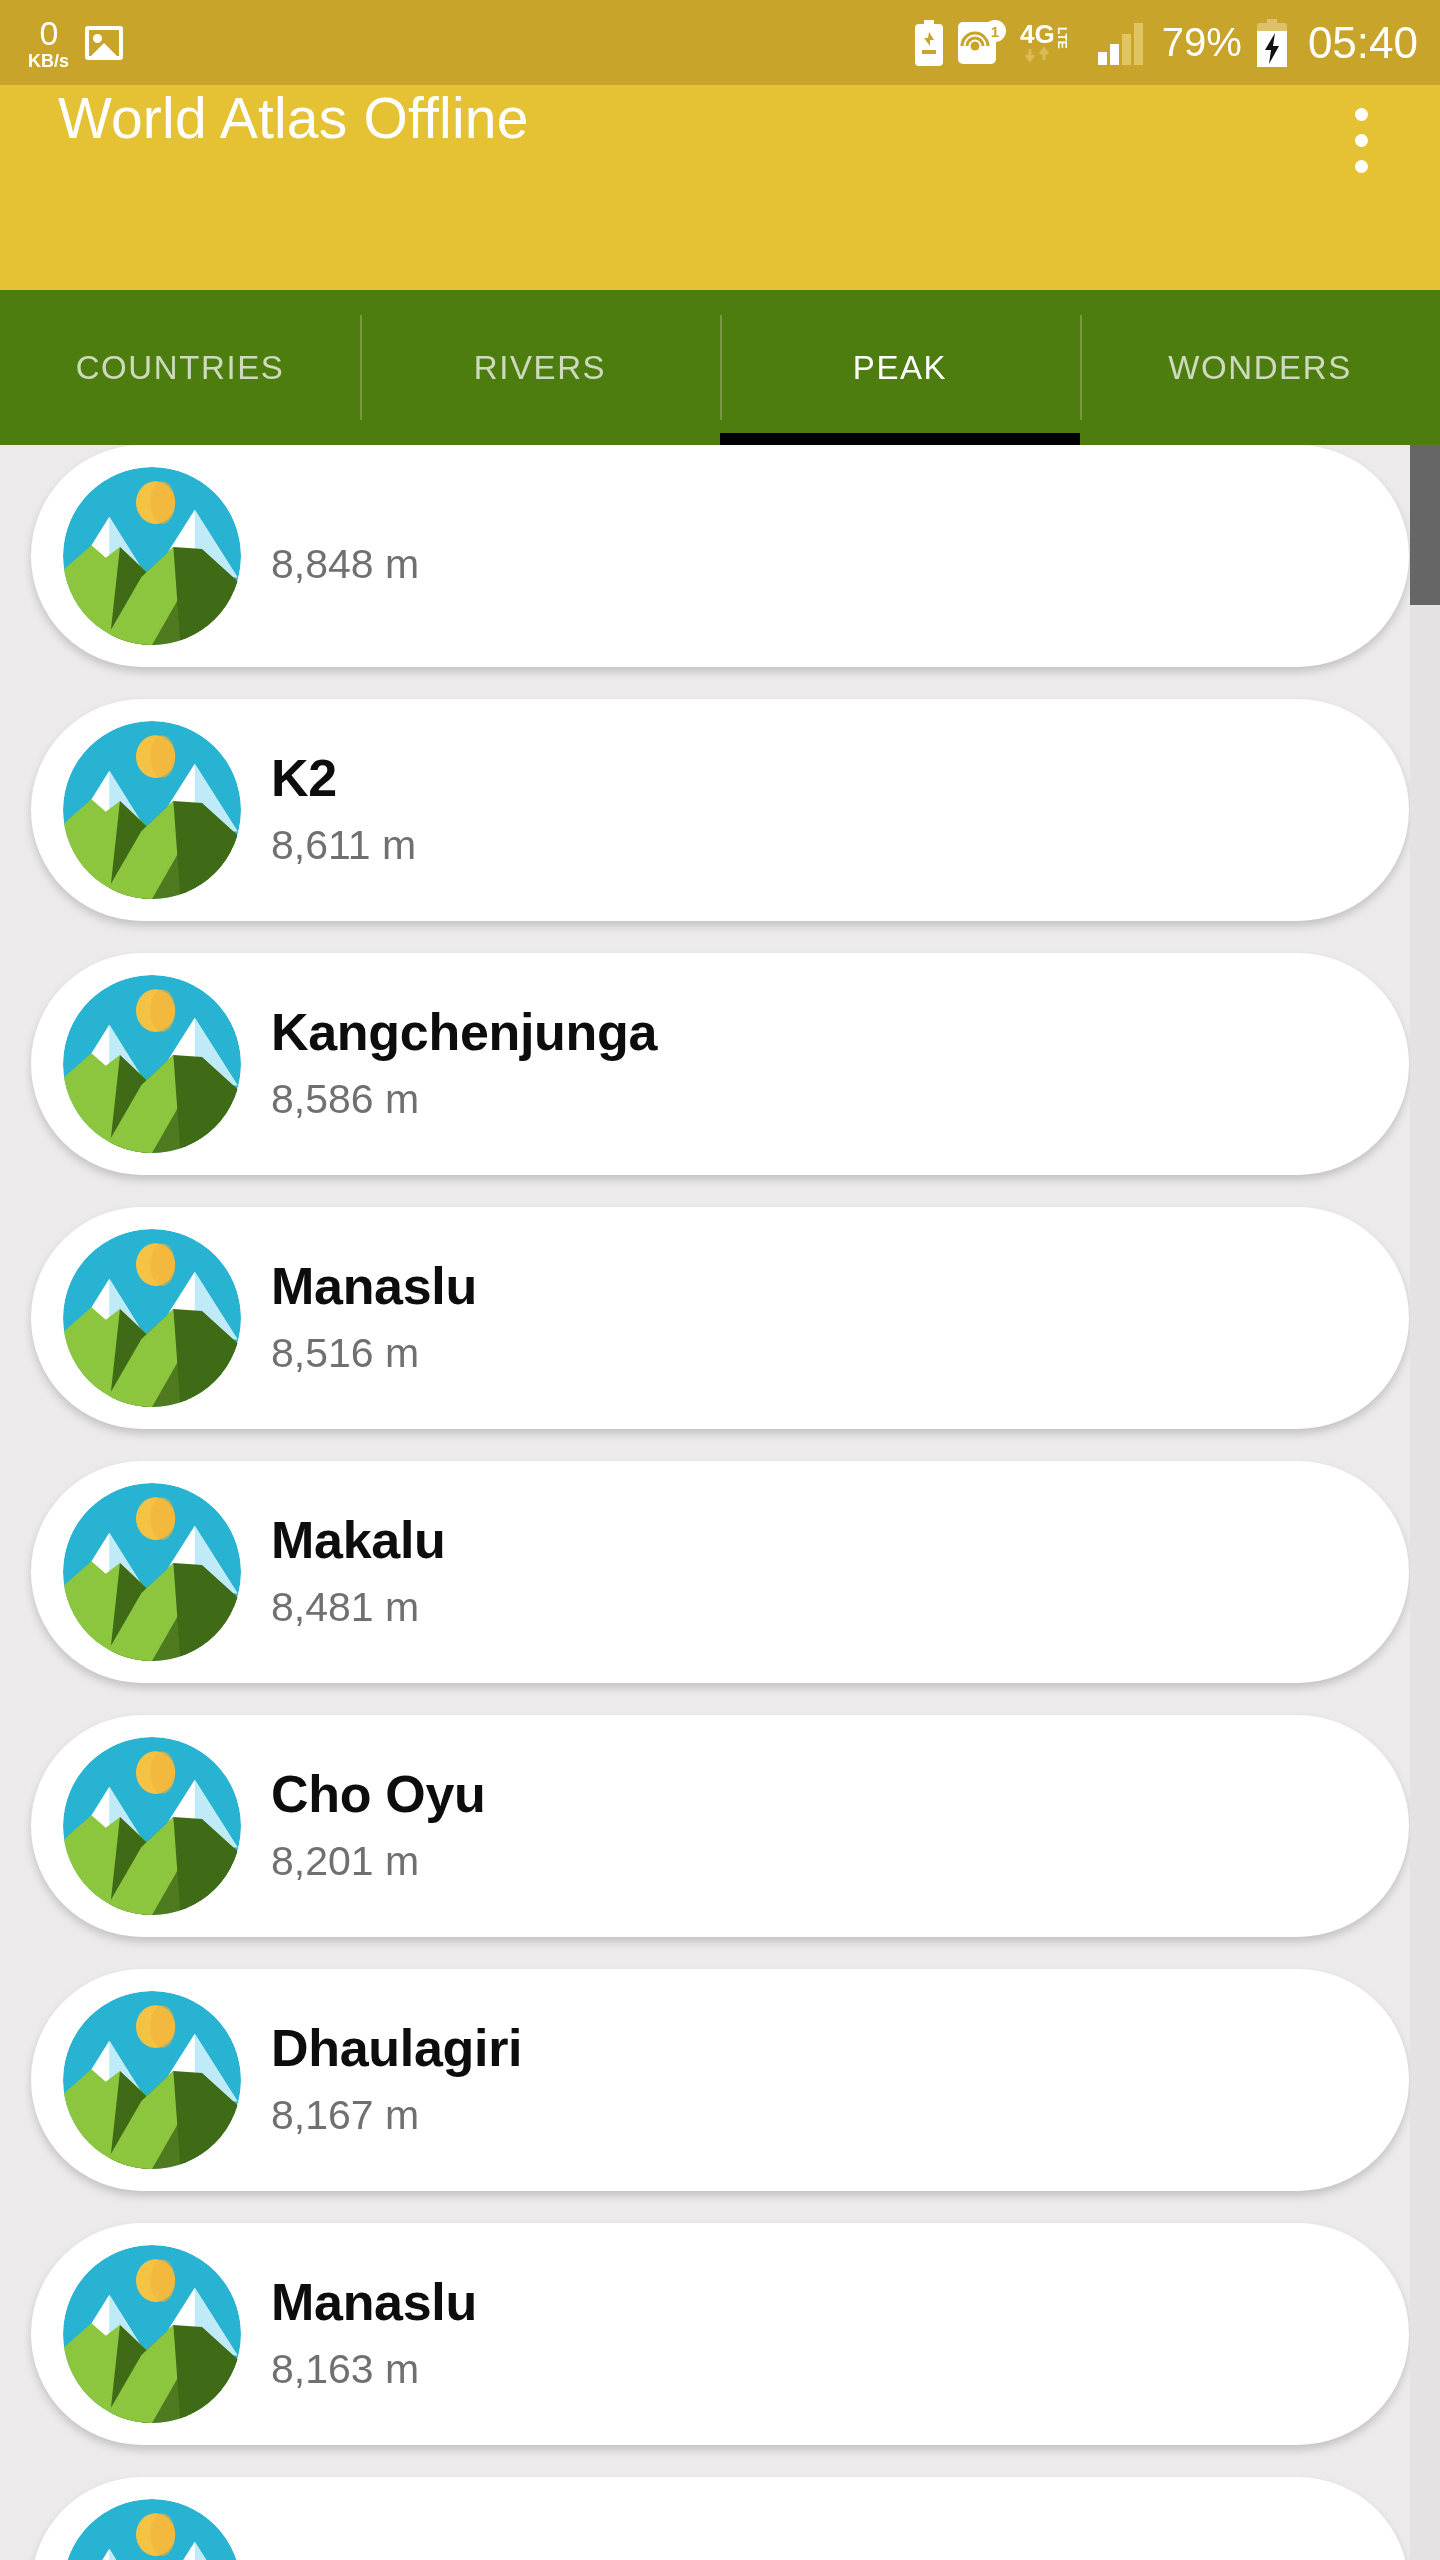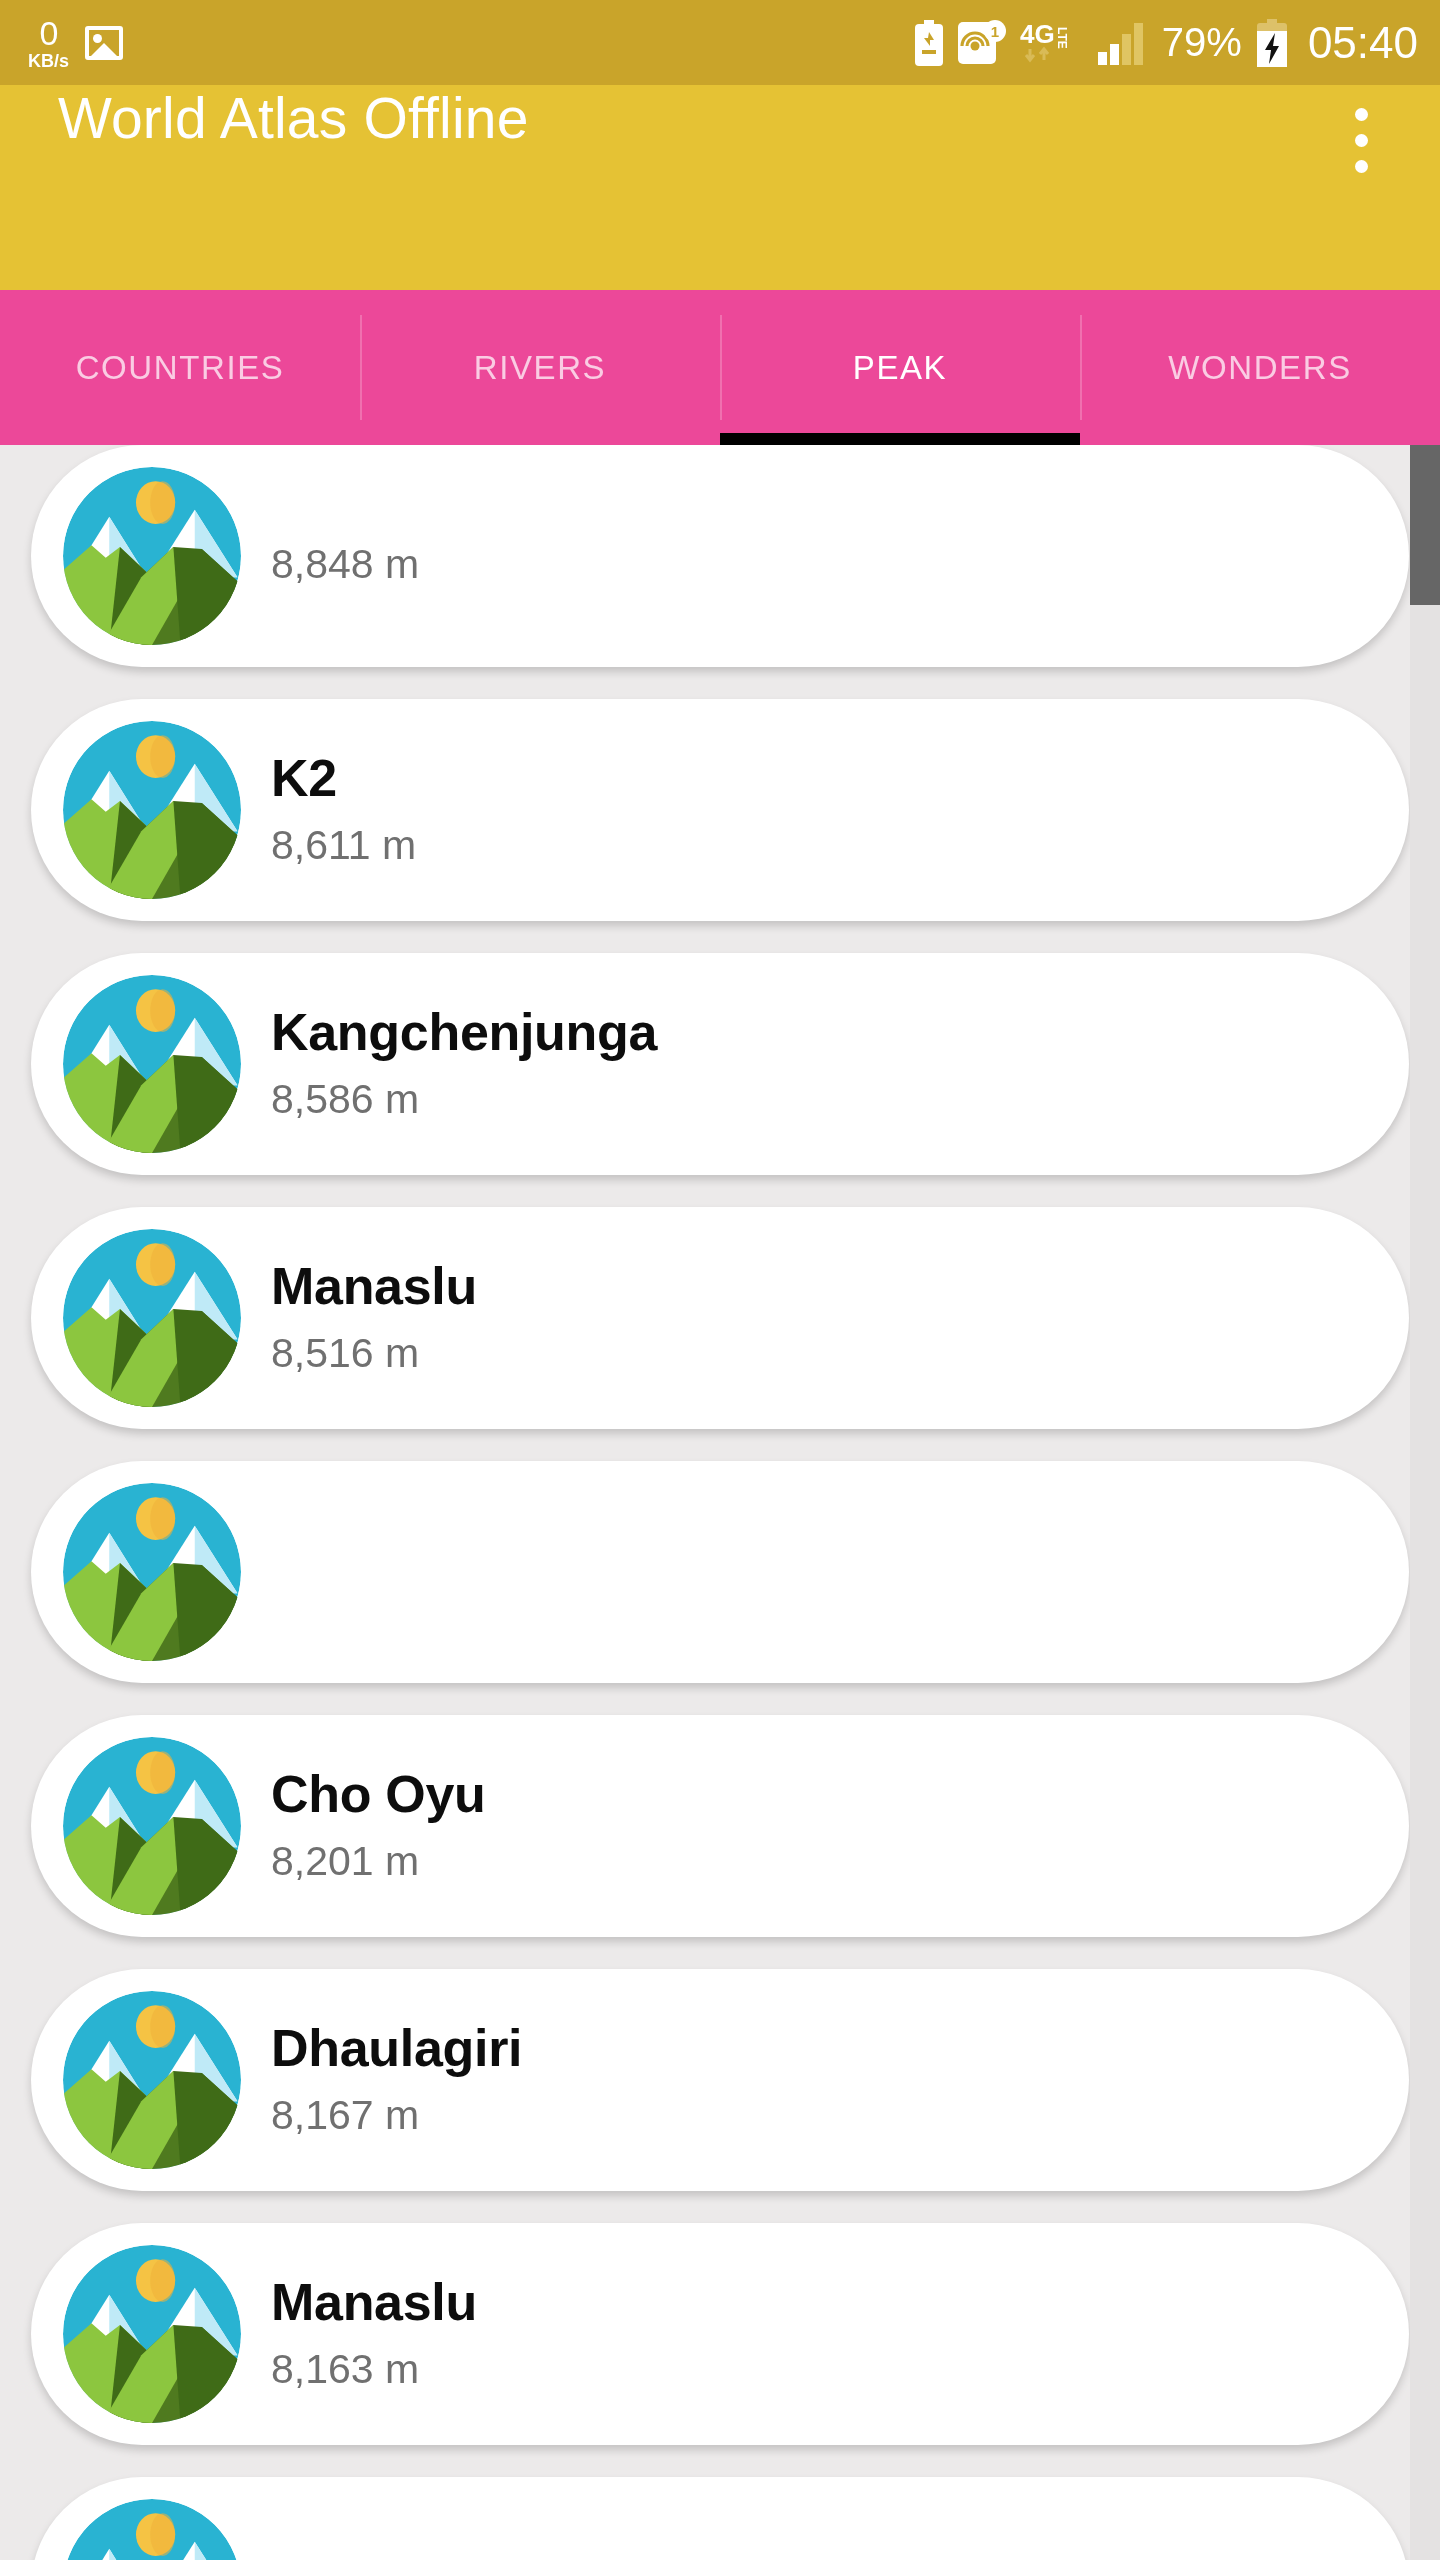--- a/index.html
+++ b/index.html
@@ -113,21 +113,21 @@
     border-radius: 50%;
     background: #ffffff;
   }
 
   
   .tab-bar {
     position: absolute;
     top: 290px; left: 0;
     width: 1440px;
     height: 155px;
-    background: #ec4899;
+    background: #4d7c0f;
     display: flex;
   }
   .tab {
     flex: 1 1 0;
     position: relative;
     display:flex;
     align-items:center;
     justify-content:center;
     cursor: pointer;
   }
@@ -429,20 +429,24 @@
     <path d="M26 28 L46 60 L26 60 Z" fill="#bfeaf7"></path>
     <path d="M74 24 L98 62 L50 62 Z" fill="#ffffff"></path>
     <path d="M74 24 L98 62 L74 62 Z" fill="#bfeaf7"></path>
     <path d="M0 58 L16 44 L24 51 L32 45 L50 62 L50 100 L0 100 Z" fill="#8cc63f"></path>
     <path d="M32 45 L50 62 L50 100 L26 100 Z" fill="#3f6b17"></path>
     <path d="M44 62 L62 45 L70 52 L78 46 L100 66 L100 100 L44 100 Z" fill="#4f7a1f"></path>
     <path d="M44 62 L62 45 L74 58 L50 100 L22 100 Z" fill="#8cc63f"></path>
     <path d="M62 45 L78 46 L100 66 L100 100 L66 100 Z" fill="#3f6b17"></path>
   </svg>
         </div>
+        <div class="card-text">
+          <div class="peak-name">Makalu</div>
+          <div class="peak-elev">8,481 m</div>
+        </div>
       </div>
       <div class="card-spacer"></div>
       <div class="card">
         <div class="peak-icon">
   <svg viewBox="0 0 100 100">
     <circle cx="50" cy="50" r="50" fill="#29b3d2"></circle>
     <ellipse cx="52" cy="20" rx="11" ry="12" fill="#f5c344"></ellipse>
     <ellipse cx="56" cy="20" rx="7" ry="12" fill="#eeb13a" opacity="0.55"></ellipse>
     <path d="M26 30 L46 62 L6 62 Z" fill="#0d8fad" opacity="0.55"></path>
     <path d="M74 26 L100 68 L48 68 Z" fill="#0d8fad" opacity="0.5"></path>

